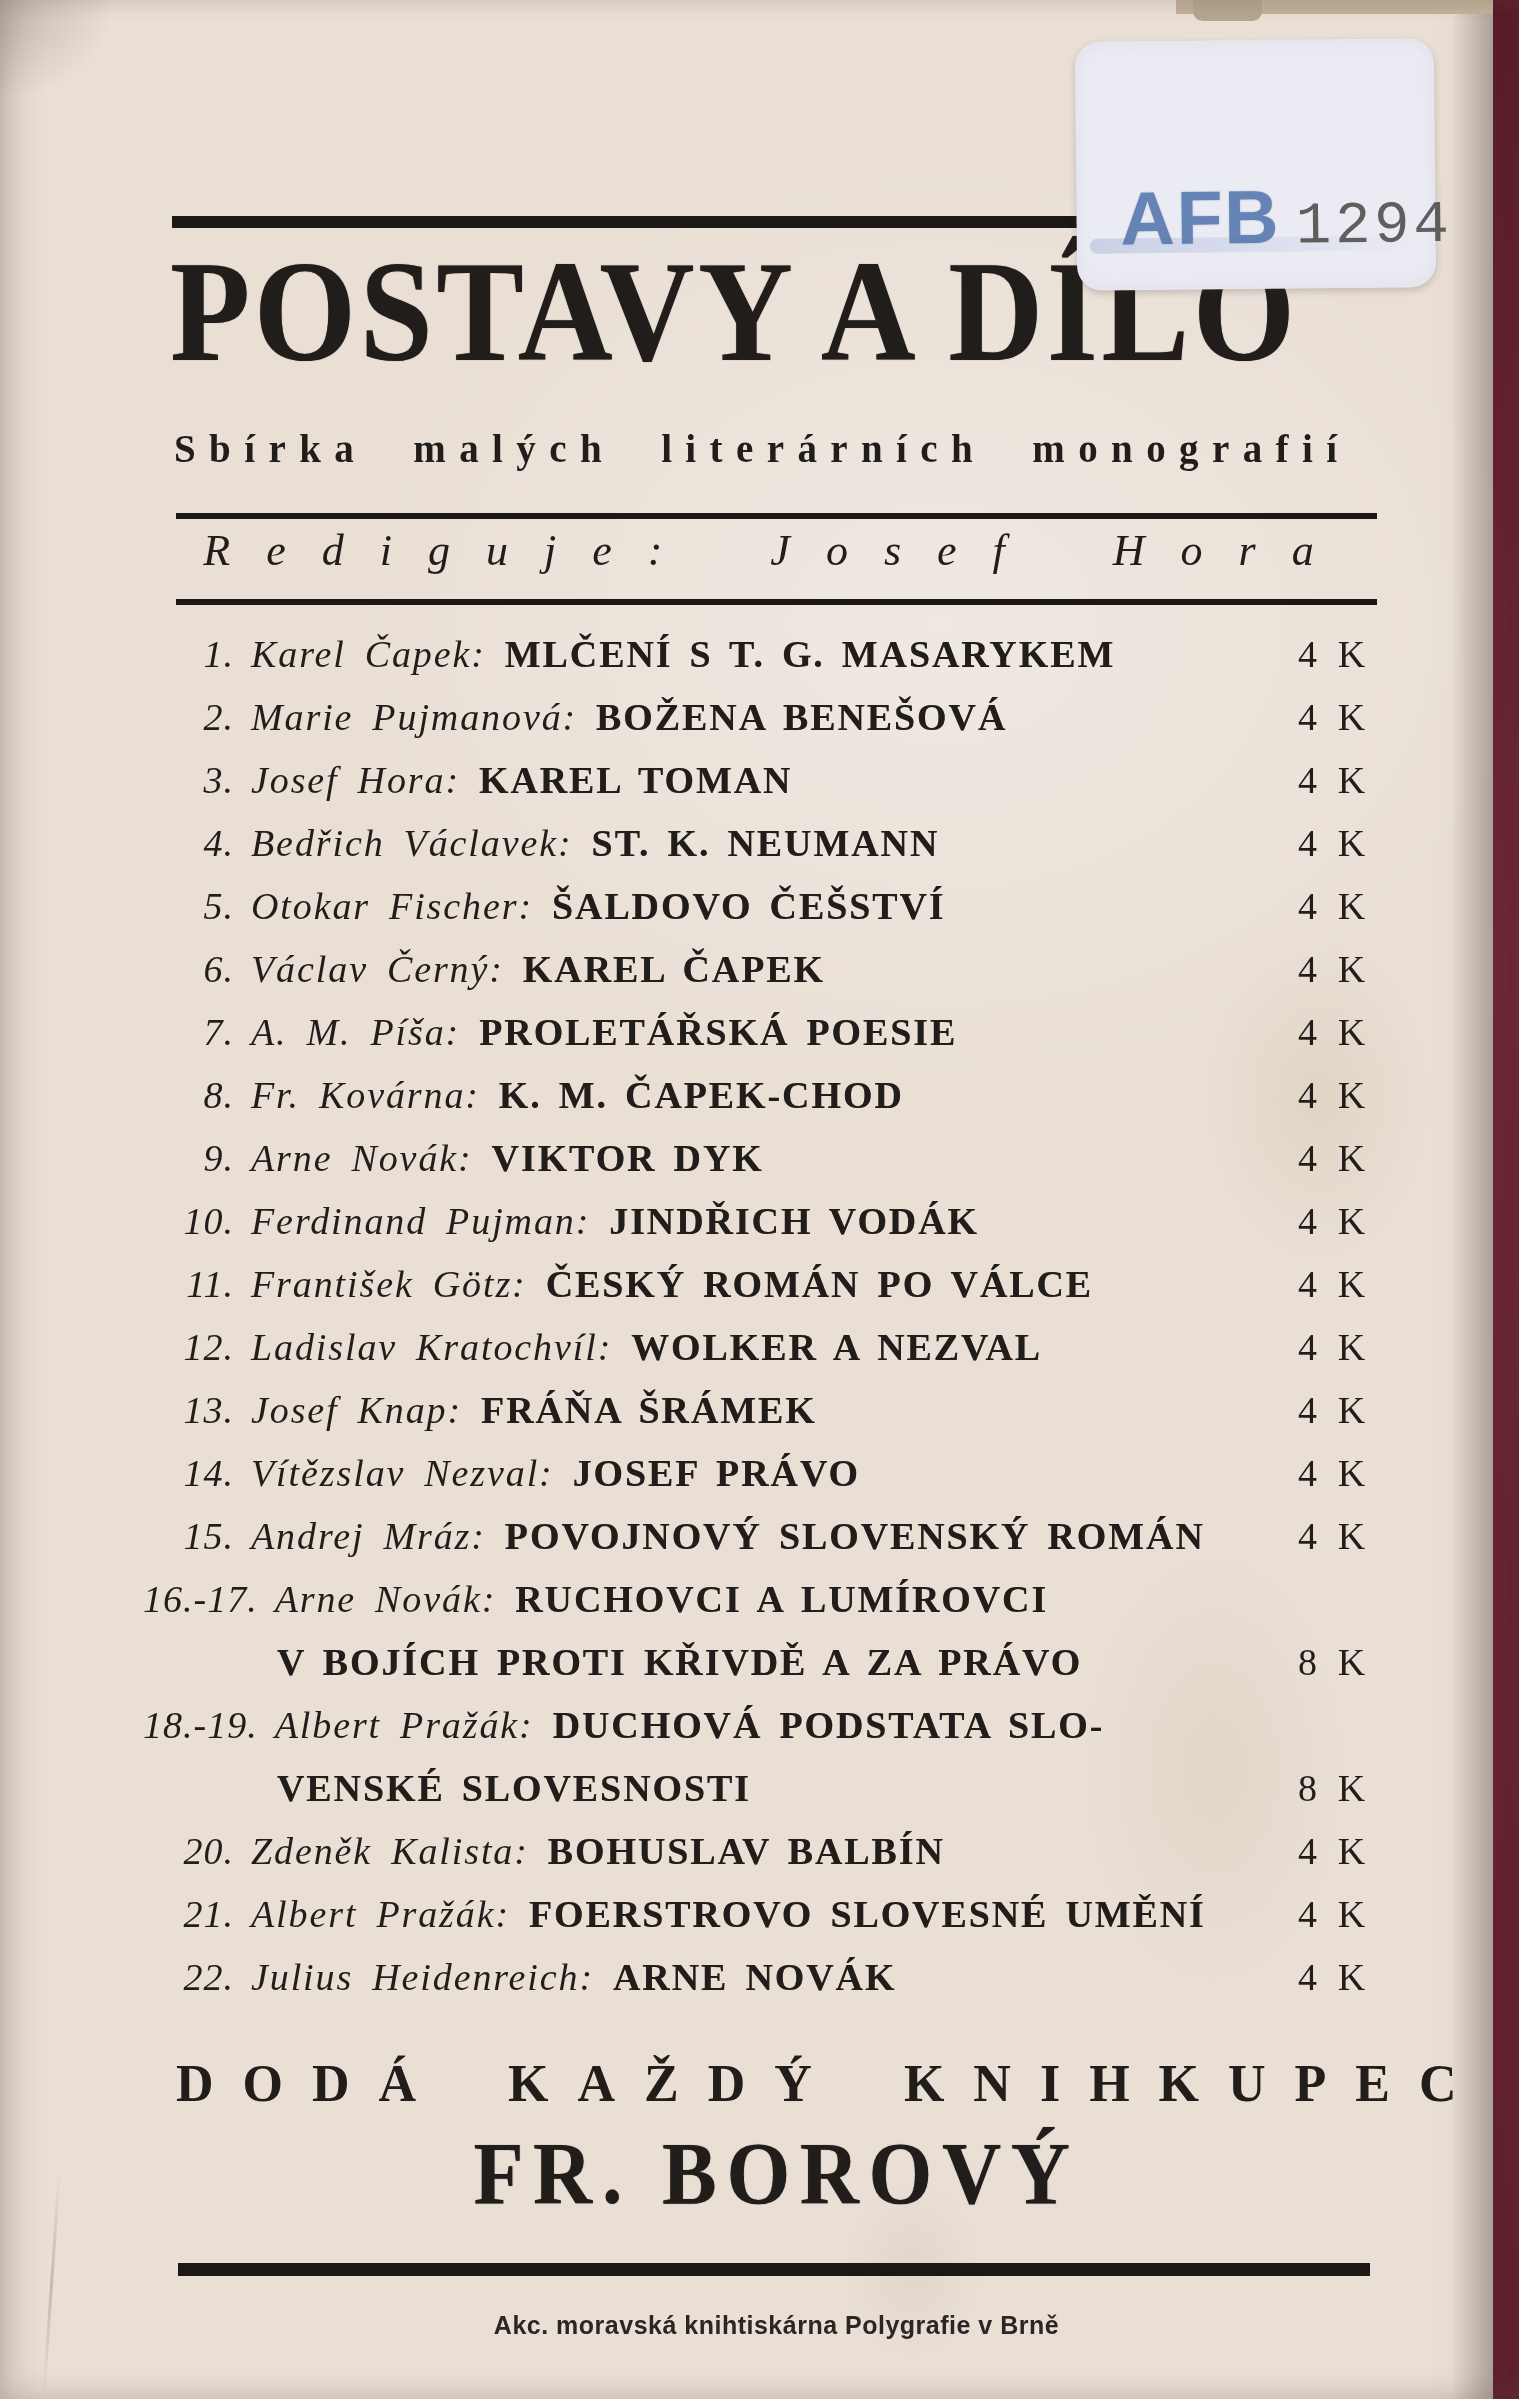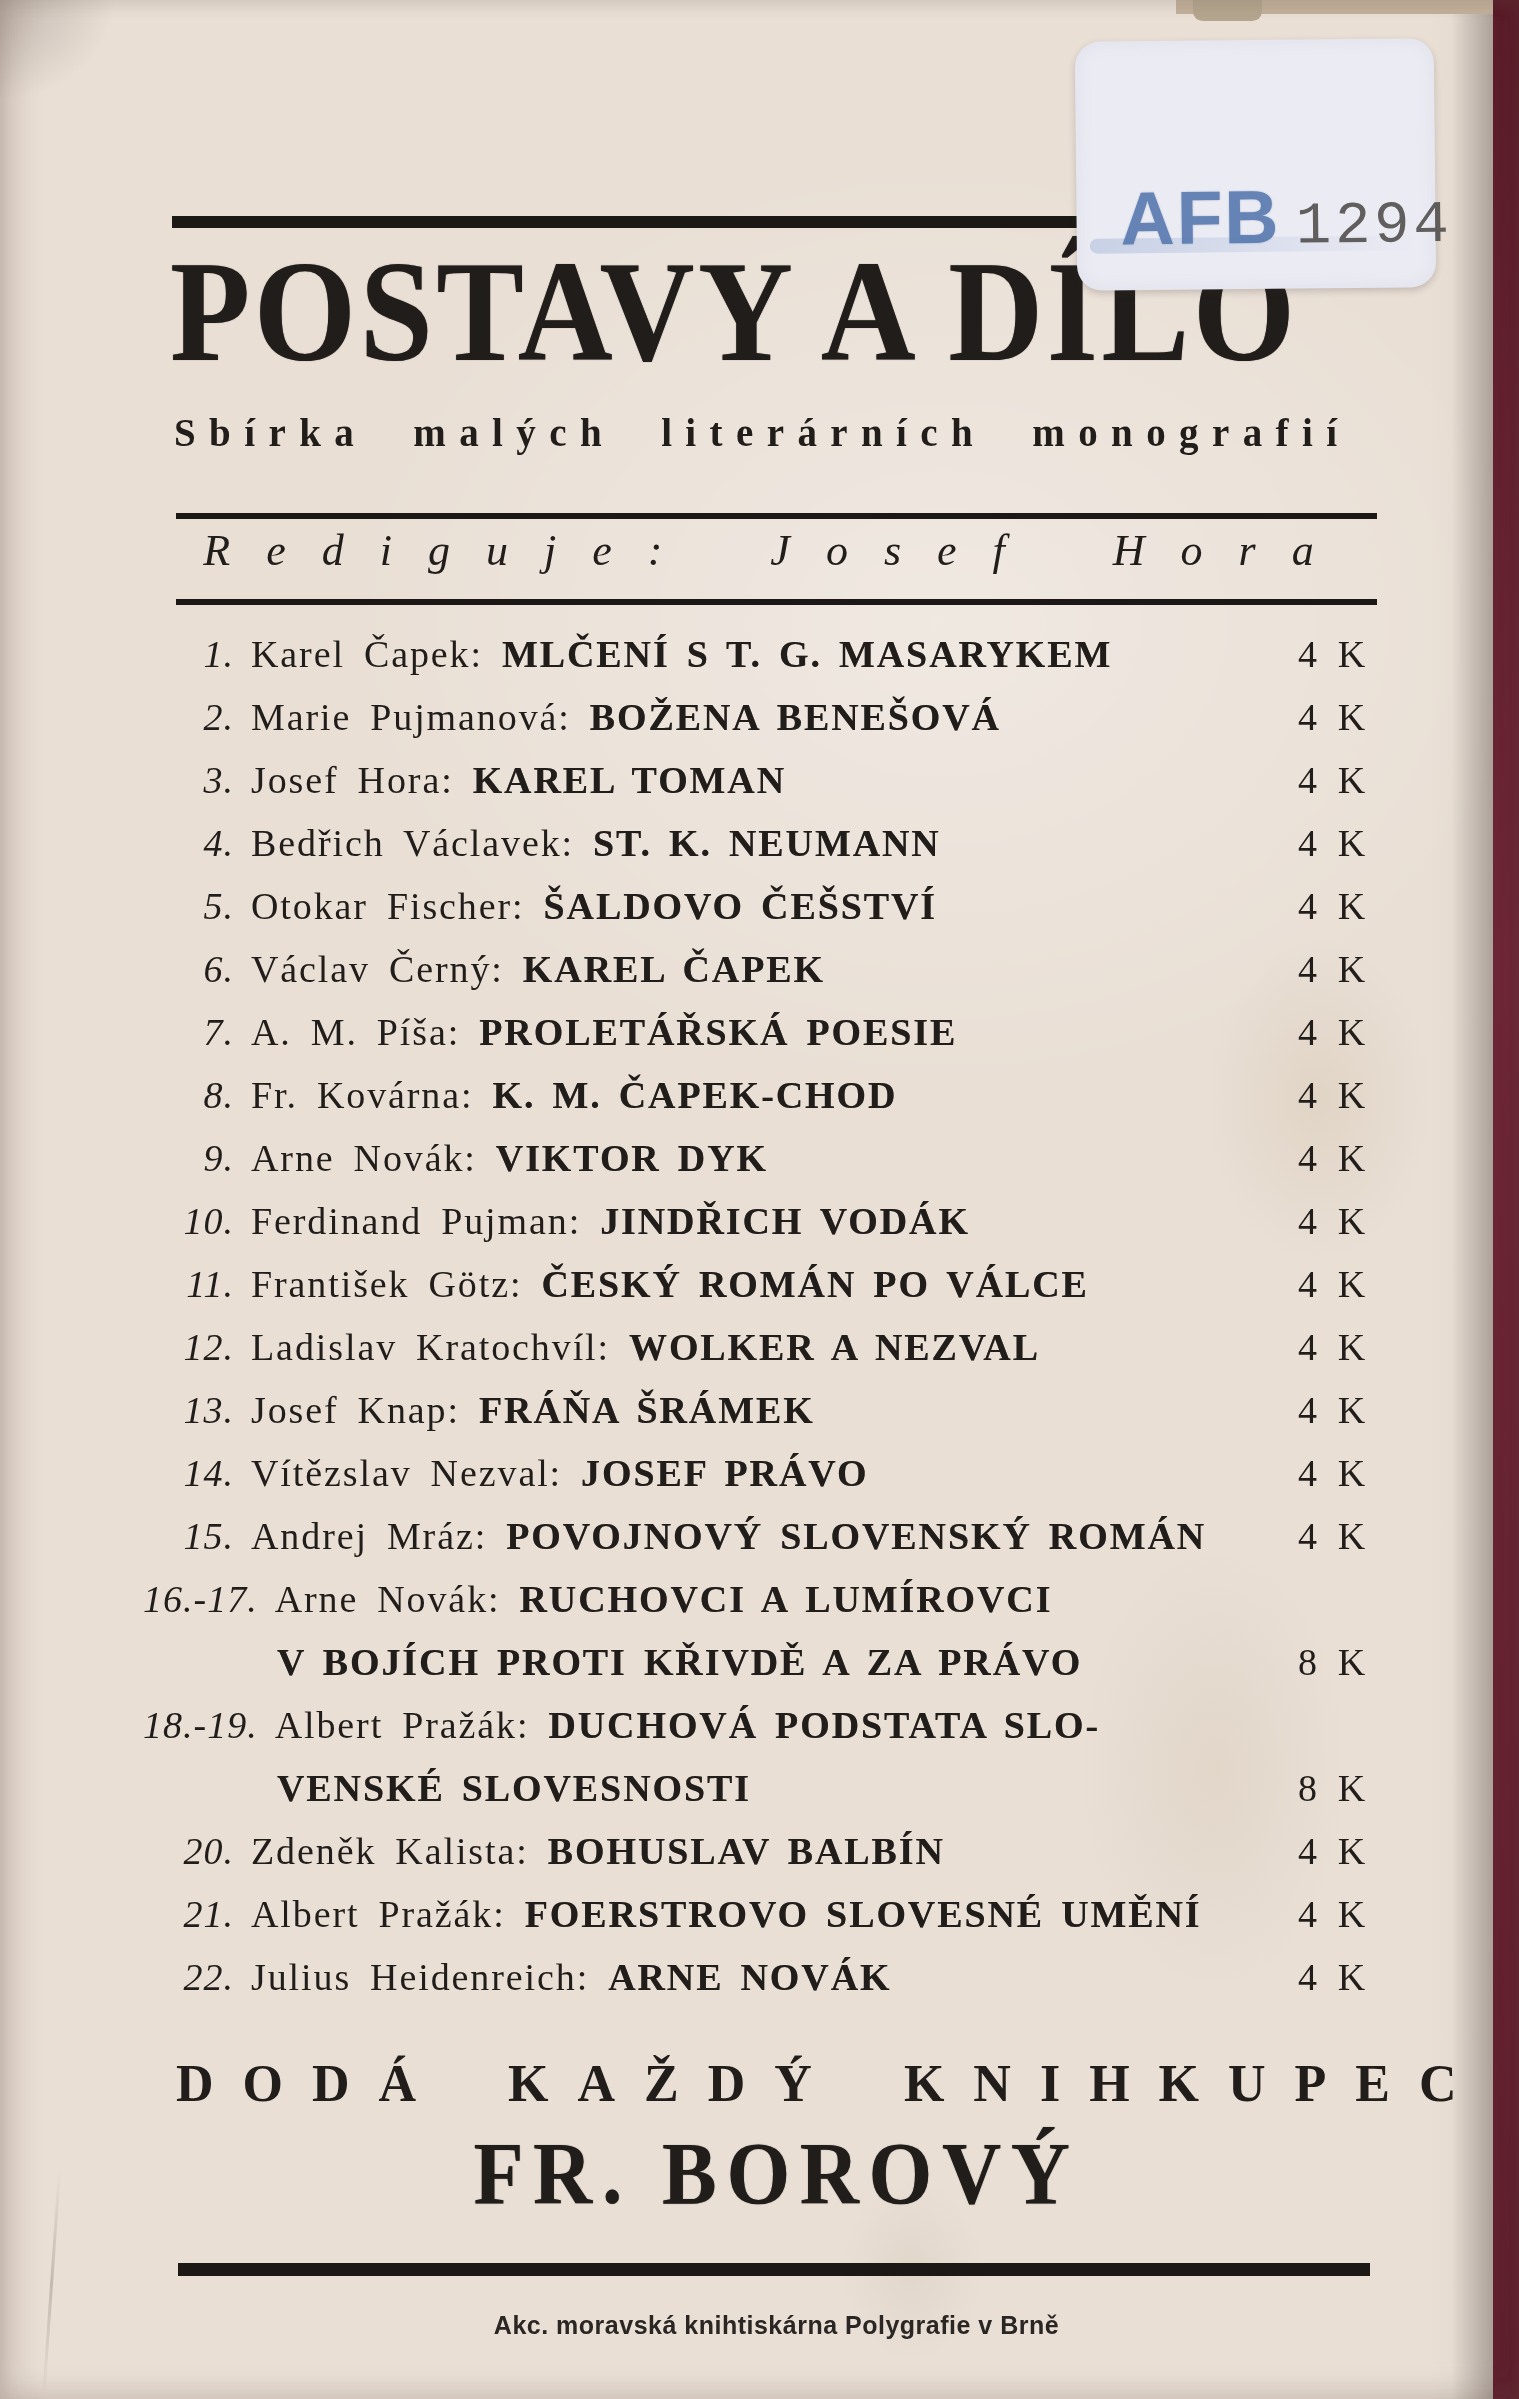--- a/index.html
+++ b/index.html
@@ -51,29 +51,29 @@
     background:linear-gradient(to right, rgba(110,140,195,.28), rgba(130,155,205,.10) 70%, rgba(130,155,205,0));}
   .sticker .code-row{position:absolute; left:44px; top:140px; display:flex; align-items:baseline; gap:15.3px; white-space:nowrap;}
   .sticker .code{font-family:"Liberation Sans", sans-serif; font-weight:700; font-size:75px; line-height:1;
     color:var(--stamp-blue); letter-spacing:1.9px; opacity:.93; text-shadow:0 0 1.9px rgba(91,124,176,.55);}
   .sticker .number{font-family:"Liberation Mono","DejaVu Sans Mono", monospace; font-size:59px; line-height:1;
     color:var(--stamp-gray); letter-spacing:3.8px; opacity:.88;}
   
   .series-title{position:absolute; left:170px; top:241px; z-index:2; white-space:nowrap;
     font-weight:700; font-size:143px; line-height:1; letter-spacing:3.8px;
     transform:scale(.92,1); transform-origin:left top; text-shadow:0 0 1px rgba(25,20,16,.6);}
-  .series-subtitle{position:absolute; left:174px; top:412px; z-index:2; white-space:nowrap;
+  .series-subtitle{position:absolute; left:174px; top:428px; z-index:2; white-space:nowrap;
     font-weight:700; font-size:39px; line-height:1.1; letter-spacing:13.4px; word-spacing:23px;}
   .editor-line{position:absolute; left:176px; top:527px; width:1201px; z-index:2; text-align:center; white-space:nowrap;
     font-style:italic; font-size:44px; line-height:1.1; letter-spacing:36px; word-spacing:25px;}
   
   .catalog{position:absolute; left:143px; top:623px; width:1228px; z-index:2; font-size:38px;}
   .catalog .line{display:flex; align-items:baseline; line-height:63px; white-space:nowrap;}
   .catalog .num{font-style:italic; min-width:91px; text-align:right; margin-right:17px; letter-spacing:1px;}
-  .catalog .author{margin-right:19px; letter-spacing:1.9px; word-spacing:7.6px;}
+  .catalog .author{font-style:italic; margin-right:19px; letter-spacing:1.9px; word-spacing:7.6px;}
   .catalog .title, .catalog .title2{font-weight:700; letter-spacing:1.9px; word-spacing:5.7px; text-shadow:0 0 0.6px rgba(25,20,16,.5);}
   .catalog .price{margin-left:auto; letter-spacing:5.7px; padding-left:19px;}
   .catalog .cont{padding-left:134px;}
   
   .availability{position:absolute; left:176px; top:2055px; width:1201px; z-index:2; text-align:center; white-space:nowrap;
     font-weight:700; font-size:52px; line-height:1.1; letter-spacing:29px; word-spacing:21px;}
   .publisher{position:absolute; left:176px; top:2130px; width:1201px; z-index:2; text-align:center; white-space:nowrap;
     font-weight:700; font-size:82px; line-height:1; letter-spacing:9.6px; transform:scaleY(1.08); transform-origin:center top;
     text-shadow:0 0 1px rgba(25,20,16,.6);}
   .imprint{position:absolute; left:176px; top:2311px; width:1201px; z-index:2; text-align:center; white-space:nowrap;

